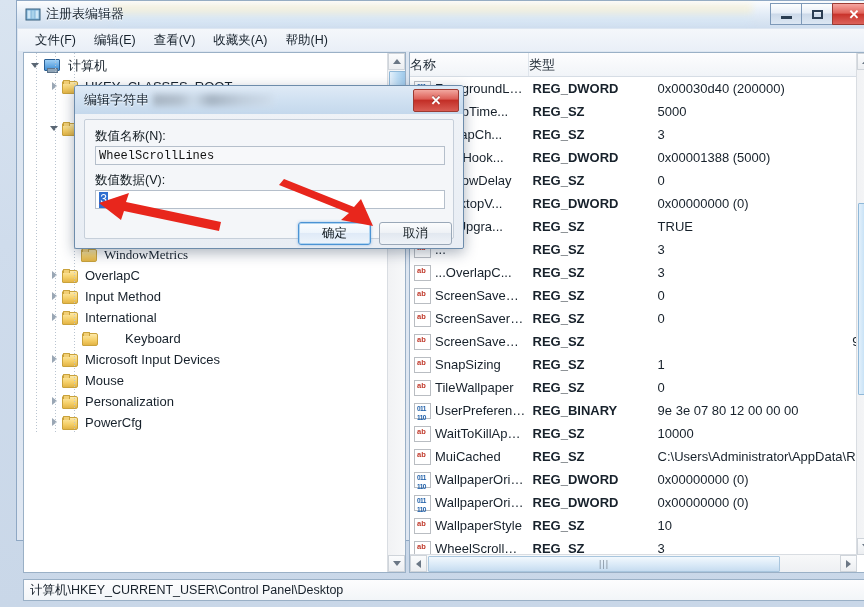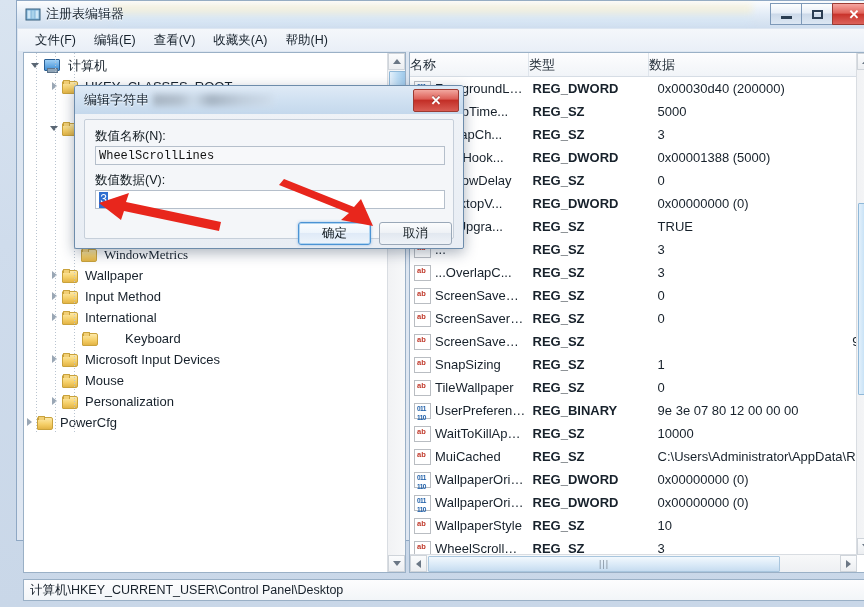--- a/index.html
+++ b/index.html
@@ -370,21 +370,21 @@
               <span class="tlabel">MuiCached</span>
             </div>
             <div class="trow" style="padding-left: 44px; font-family: Liberation Serif, serif;">
               <span class="twist"></span>
               <span class="folder-ico"></span>
               <span class="tlabel">WindowMetrics</span>
             </div>
             <div class="trow" style="padding-left: 25px;">
               <span class="twist closed"></span>
               <span class="folder-ico"></span>
-              <span class="tlabel">Wallpaper</span>
+              <span class="tlabel">OverlapC</span>
             </div>
             <div class="trow" style="padding-left: 25px;">
               <span class="twist closed"></span>
               <span class="folder-ico"></span>
               <span class="tlabel">Input Method</span>
             </div>
             <div class="trow" style="padding-left: 25px;">
               <span class="twist closed"></span>
               <span class="folder-ico"></span>
               <span class="tlabel">International</span>
@@ -402,21 +402,21 @@
             <div class="trow" style="padding-left: 25px;">
               <span class="twist"></span>
               <span class="folder-ico"></span>
               <span class="tlabel">Mouse</span>
             </div>
             <div class="trow" style="padding-left: 25px;">
               <span class="twist closed"></span>
               <span class="folder-ico"></span>
               <span class="tlabel">Personalization</span>
             </div>
-            <div class="trow" style="">
+            <div class="trow" style="padding-left: 25px;">
               <span class="twist closed"></span>
               <span class="folder-ico"></span>
               <span class="tlabel">PowerCfg</span>
             </div>
             <div class="guide" style="left: 12px;"></div>
             <div class="guide" style="left: 31px;"></div>
             <div class="guide" style="left: 50px;"></div>
           </div>
         <div class="vsb">
           <div class="sb-btn sb-up">
@@ -426,21 +426,20 @@
           <div class="sb-btn sb-dn">
               <span class="arrow-dn"></span>
             </div>
         </div>
       </div>
 
       <div class="list-pane">
         <div class="lheader">
           <div class="lhcell" style="width:118px;">名称</div>
           <div class="lhcell" style="width:120px;">类型</div>
-          <div class="lhcell" style="width:210px;">数据</div>
         </div>
         <div id="listrows">
             <div class="lrow">
               <span class="vicon bin">
                 <span class="sheet"></span>
                 <span class="txt">011<br>110</span>
               </span>
               <span class="cname" style="width: 92px;">ForegroundLo...</span>
               <span class="ctype" style="width: 120px;">REG_DWORD</span>
               <span class="cdata" style="width: 220px;">0x00030d40 (200000)</span>

